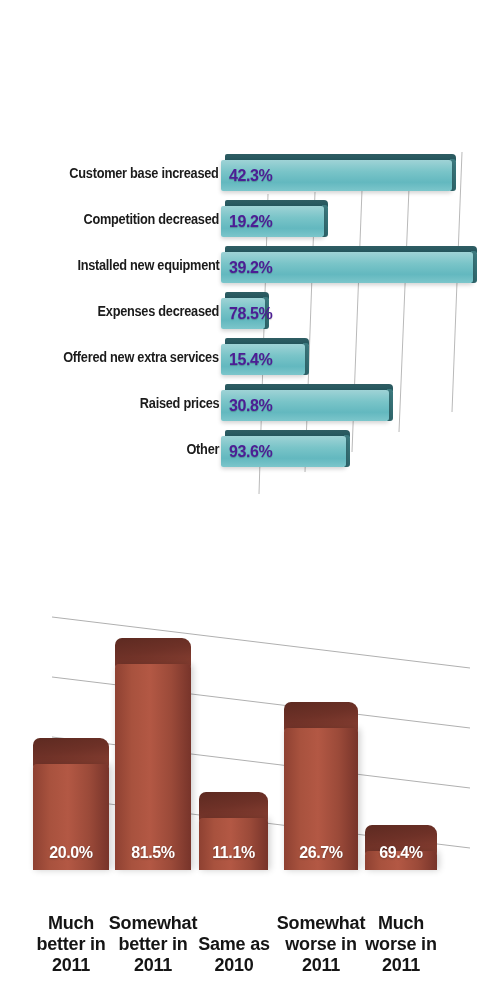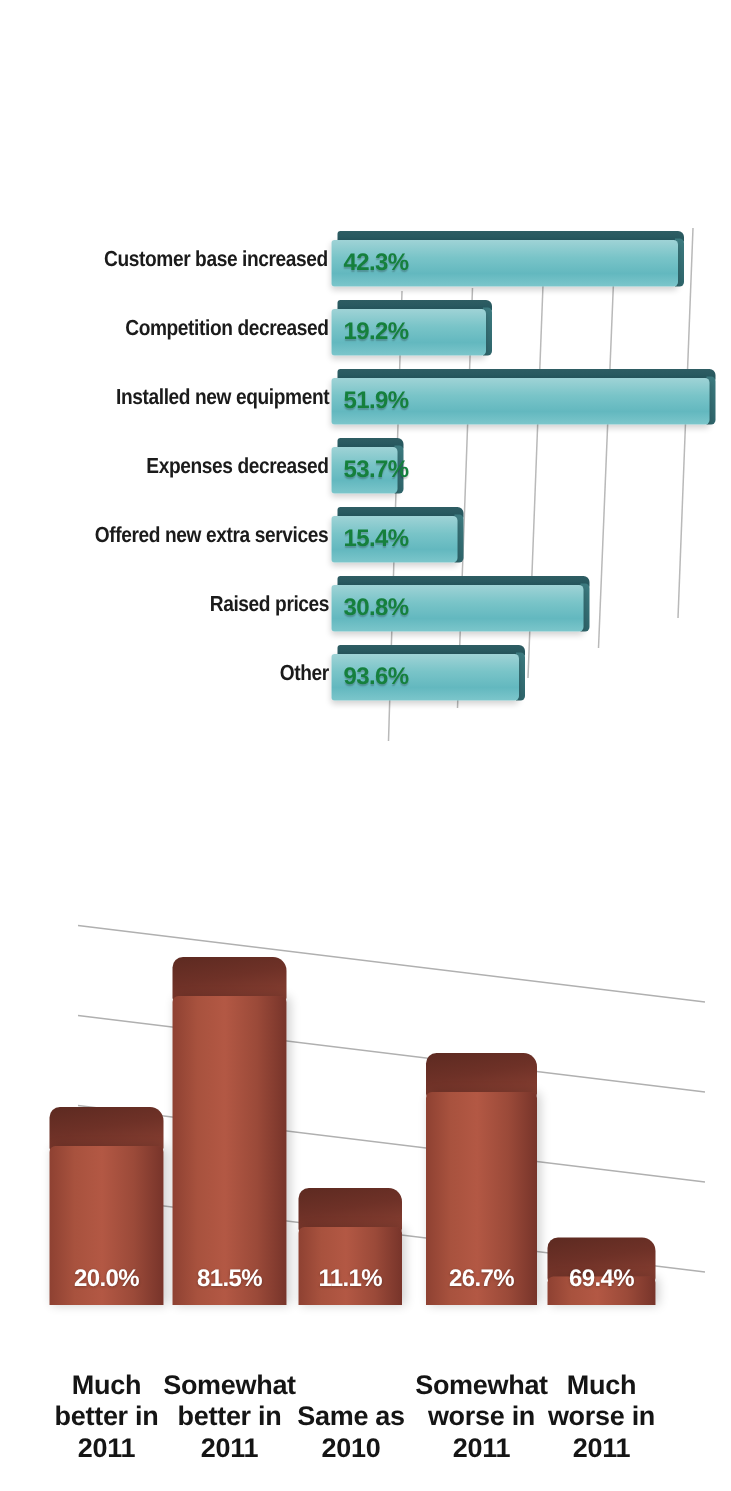--- a/index.html
+++ b/index.html
@@ -94,21 +94,21 @@
     background: linear-gradient(180deg, #3d7b80 0%, #2f666c 100%);
     border-radius: 0 3px 3px 0;
   }
   .bar-value {
     position: absolute;
     left: 8px;
     top: 13px;
     font-family: "Liberation Sans", sans-serif;
     font-size: 16px;
     font-weight: 700;
-    color: #15803d;
+    color: #4c1d95;
     letter-spacing: -0.4px;
     text-shadow: 0 1px 1px rgba(0,0,0,0.22);
     z-index: 3;
     white-space: nowrap;
     text-align: center;
   }
 
   
   #col-chart {
     position: absolute;
@@ -222,31 +222,31 @@
         <div class="bar-value">19.2%</div>
       </div>
     </div>
 
     <div class="bar-row">
       <div class="bar-label"><span class="bar-label-inner">Installed new equipment</span></div>
       <div class="bar-3d" style="width:256px">
         <div class="bar-top"></div>
         <div class="bar-side"></div>
         <div class="bar-front"></div>
-        <div class="bar-value">51.9%</div>
+        <div class="bar-value">39.2%</div>
       </div>
     </div>
 
     <div class="bar-row">
       <div class="bar-label"><span class="bar-label-inner">Expenses decreased</span></div>
       <div class="bar-3d" style="width:48px">
         <div class="bar-top"></div>
         <div class="bar-side"></div>
         <div class="bar-front"></div>
-        <div class="bar-value">53.7%</div>
+        <div class="bar-value">78.5%</div>
       </div>
     </div>
 
     <div class="bar-row">
       <div class="bar-label"><span class="bar-label-inner">Offered new extra services</span></div>
       <div class="bar-3d" style="width:88px">
         <div class="bar-top"></div>
         <div class="bar-side"></div>
         <div class="bar-front"></div>
         <div class="bar-value">15.4%</div>

